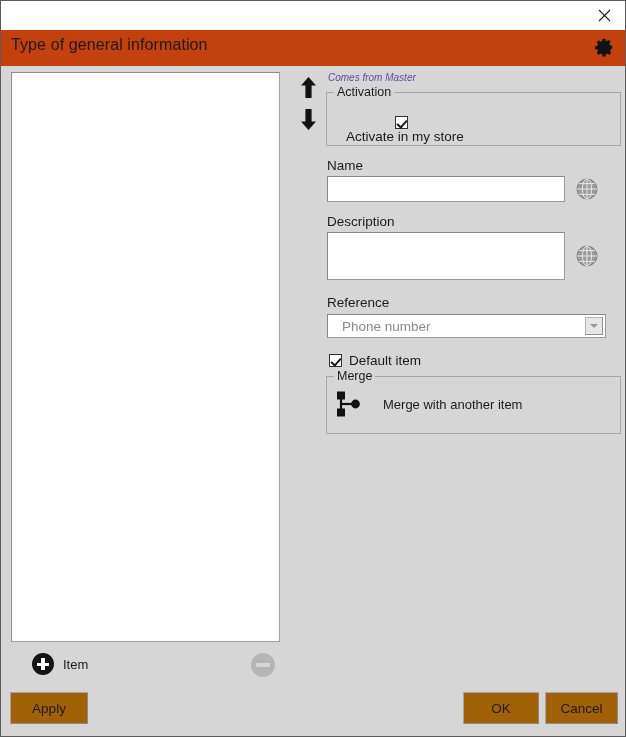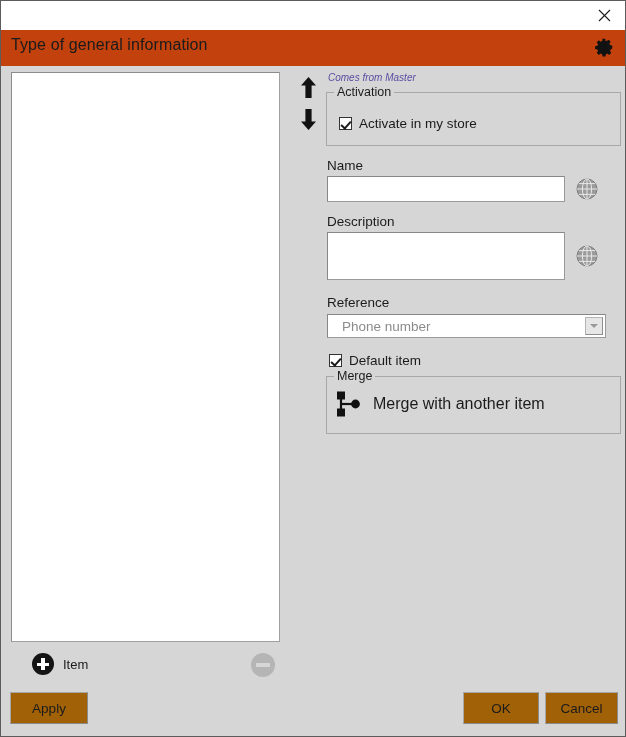--- a/index.html
+++ b/index.html
@@ -217,21 +217,21 @@
     top: 26px;
     width: 295px;
     height: 54px;
   }
   .checkrow {
     position: absolute;
     display: flex;
     align-items: center;
     cursor: pointer;
   }
-  #activate-check { left: 12px; top: 23px; }
+  #activate-check { left: 12px; top: 23px; flex-direction: column; }
   .cb {
     width: 13px;
     height: 13px;
     background: #ffffff;
     border: 1px solid #333333;
     box-sizing: border-box;
     position: relative;
     flex: none;
   }
   .cb.checked::after {
@@ -335,22 +335,22 @@
   }
   .merge-action {
     position: absolute;
     left: 8px;
     top: 12px;
     display: flex;
     align-items: center;
     cursor: pointer;
   }
   .merge-label {
-    margin-left: 12px;
-    font-size: 16px;
+    margin-left: 22px;
+    font-size: 13px;
     color: #1b1b1b;
     white-space: nowrap;
   }
 
   
   .footer-sep {
     position: absolute;
     left: 0;
     bottom: 53px;
     width: 624px;

